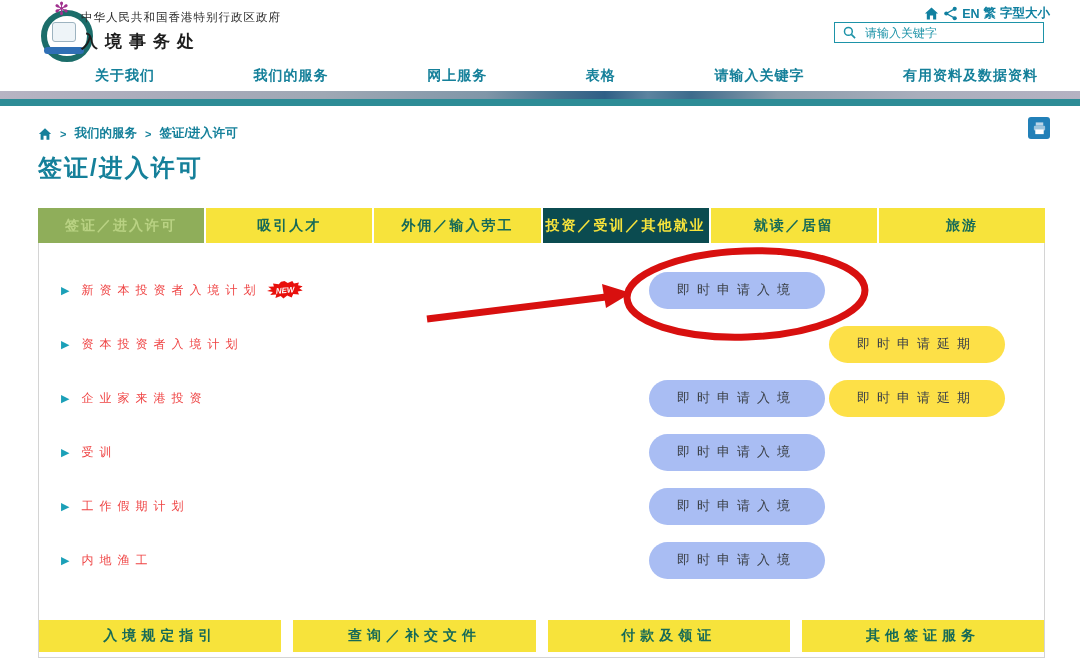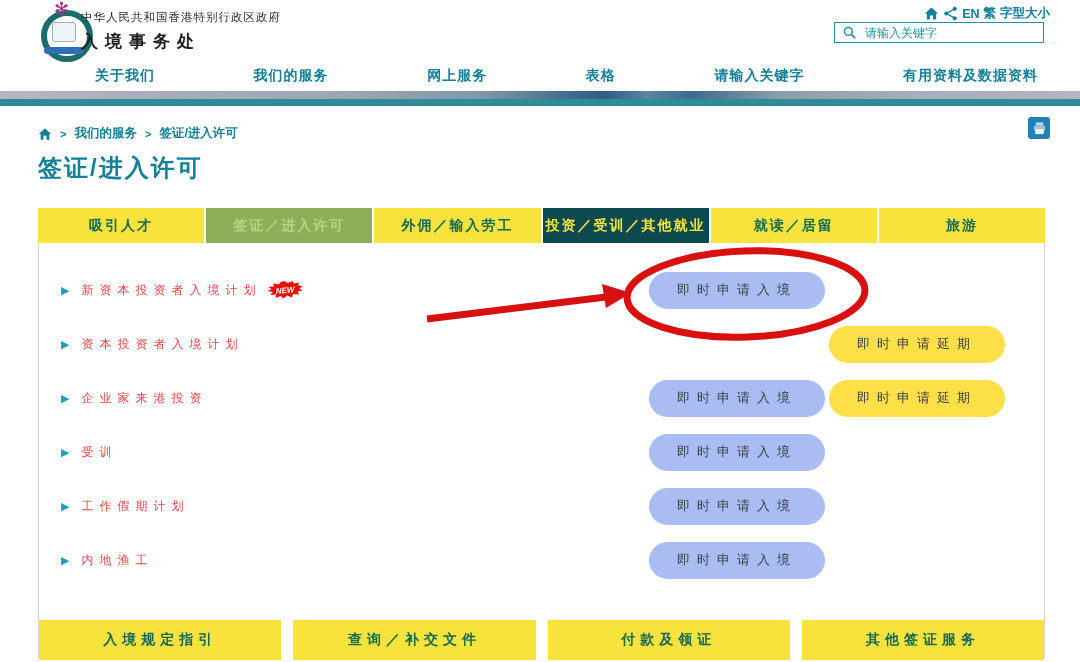--- a/index.html
+++ b/index.html
@@ -63,21 +63,21 @@
     margin-left:6px;background:#e8100c;color:#fff;font-size:8px;font-style:italic;font-weight:bold;
     letter-spacing:0;transform:rotate(-4deg);
     clip-path:polygon(50% 0%,59% 12%,72% 3%,76% 17%,90% 14%,87% 29%,100% 36%,90% 47%,99% 60%,85% 63%,88% 80%,72% 76%,67% 94%,55% 82%,44% 97%,37% 81%,22% 90%,25% 72%,8% 72%,16% 57%,0% 48%,13% 40%,4% 25%,20% 26%,18% 9%,34% 16%,41% 2%);}
   .slot1{width:180px;display:flex;align-items:flex-start;}
   .slot2{width:215px;display:flex;align-items:center;}
   .pill-btn{width:176px;height:37px;border:none;border-radius:19px;font-size:13px;letter-spacing:7px;
     color:#3c4148;cursor:pointer;font-family:"Liberation Sans","DejaVu Sans",sans-serif;}
   .btn-entry{background:#a9bdf3;}
   .btn-ext{background:#fde047;}
   
-  .bottom-bar{margin-top:33px;margin-left:0;width:100%;height:40px;display:flex;gap:12px;background:#fff;}
+  .bottom-bar{margin-top:33px;margin-left:0;width:100%;height:32px;display:flex;gap:12px;background:#fff;}
   .bottom-cell{flex:1;background:#f7e33b;display:flex;align-items:center;justify-content:center;
     color:#166a57;font-size:14px;font-weight:bold;letter-spacing:5px;cursor:pointer;}
   
   .annotation{position:absolute;top:0;left:0;width:1080px;height:662px;pointer-events:none;}
 </style>
 </head>
 <body>
 
 <div class="header">
   <div class="logo-wrap">
@@ -136,22 +136,22 @@
 <div class="print-btn">
   <svg width="15" height="15" viewBox="0 0 16 16">
     <rect x="4" y="1.5" width="8" height="3.5" fill="#bcd6e8"></rect>
     <rect x="2" y="5" width="12" height="5" rx="1" fill="#9cc4dd"></rect>
     <rect x="3.5" y="9" width="9" height="5" fill="#ffffff"></rect>
   </svg>
 </div>
 <div class="page-title">签证/进入许可</div>
 
 <div class="tabs">
+  <div class="tab tab-muted">签证／进入许可</div>
   <div class="tab tab-yellow">吸引人才</div>
-  <div class="tab tab-muted">签证／进入许可</div>
   <div class="tab tab-yellow">外佣／输入劳工</div>
   <div class="tab tab-active">投资／受训／其他就业</div>
   <div class="tab tab-yellow">就读／居留</div>
   <div class="tab tab-yellow">旅游</div>
 </div>
 
 <div class="panel">
 
   <div class="row">
     <div class="row-label">

